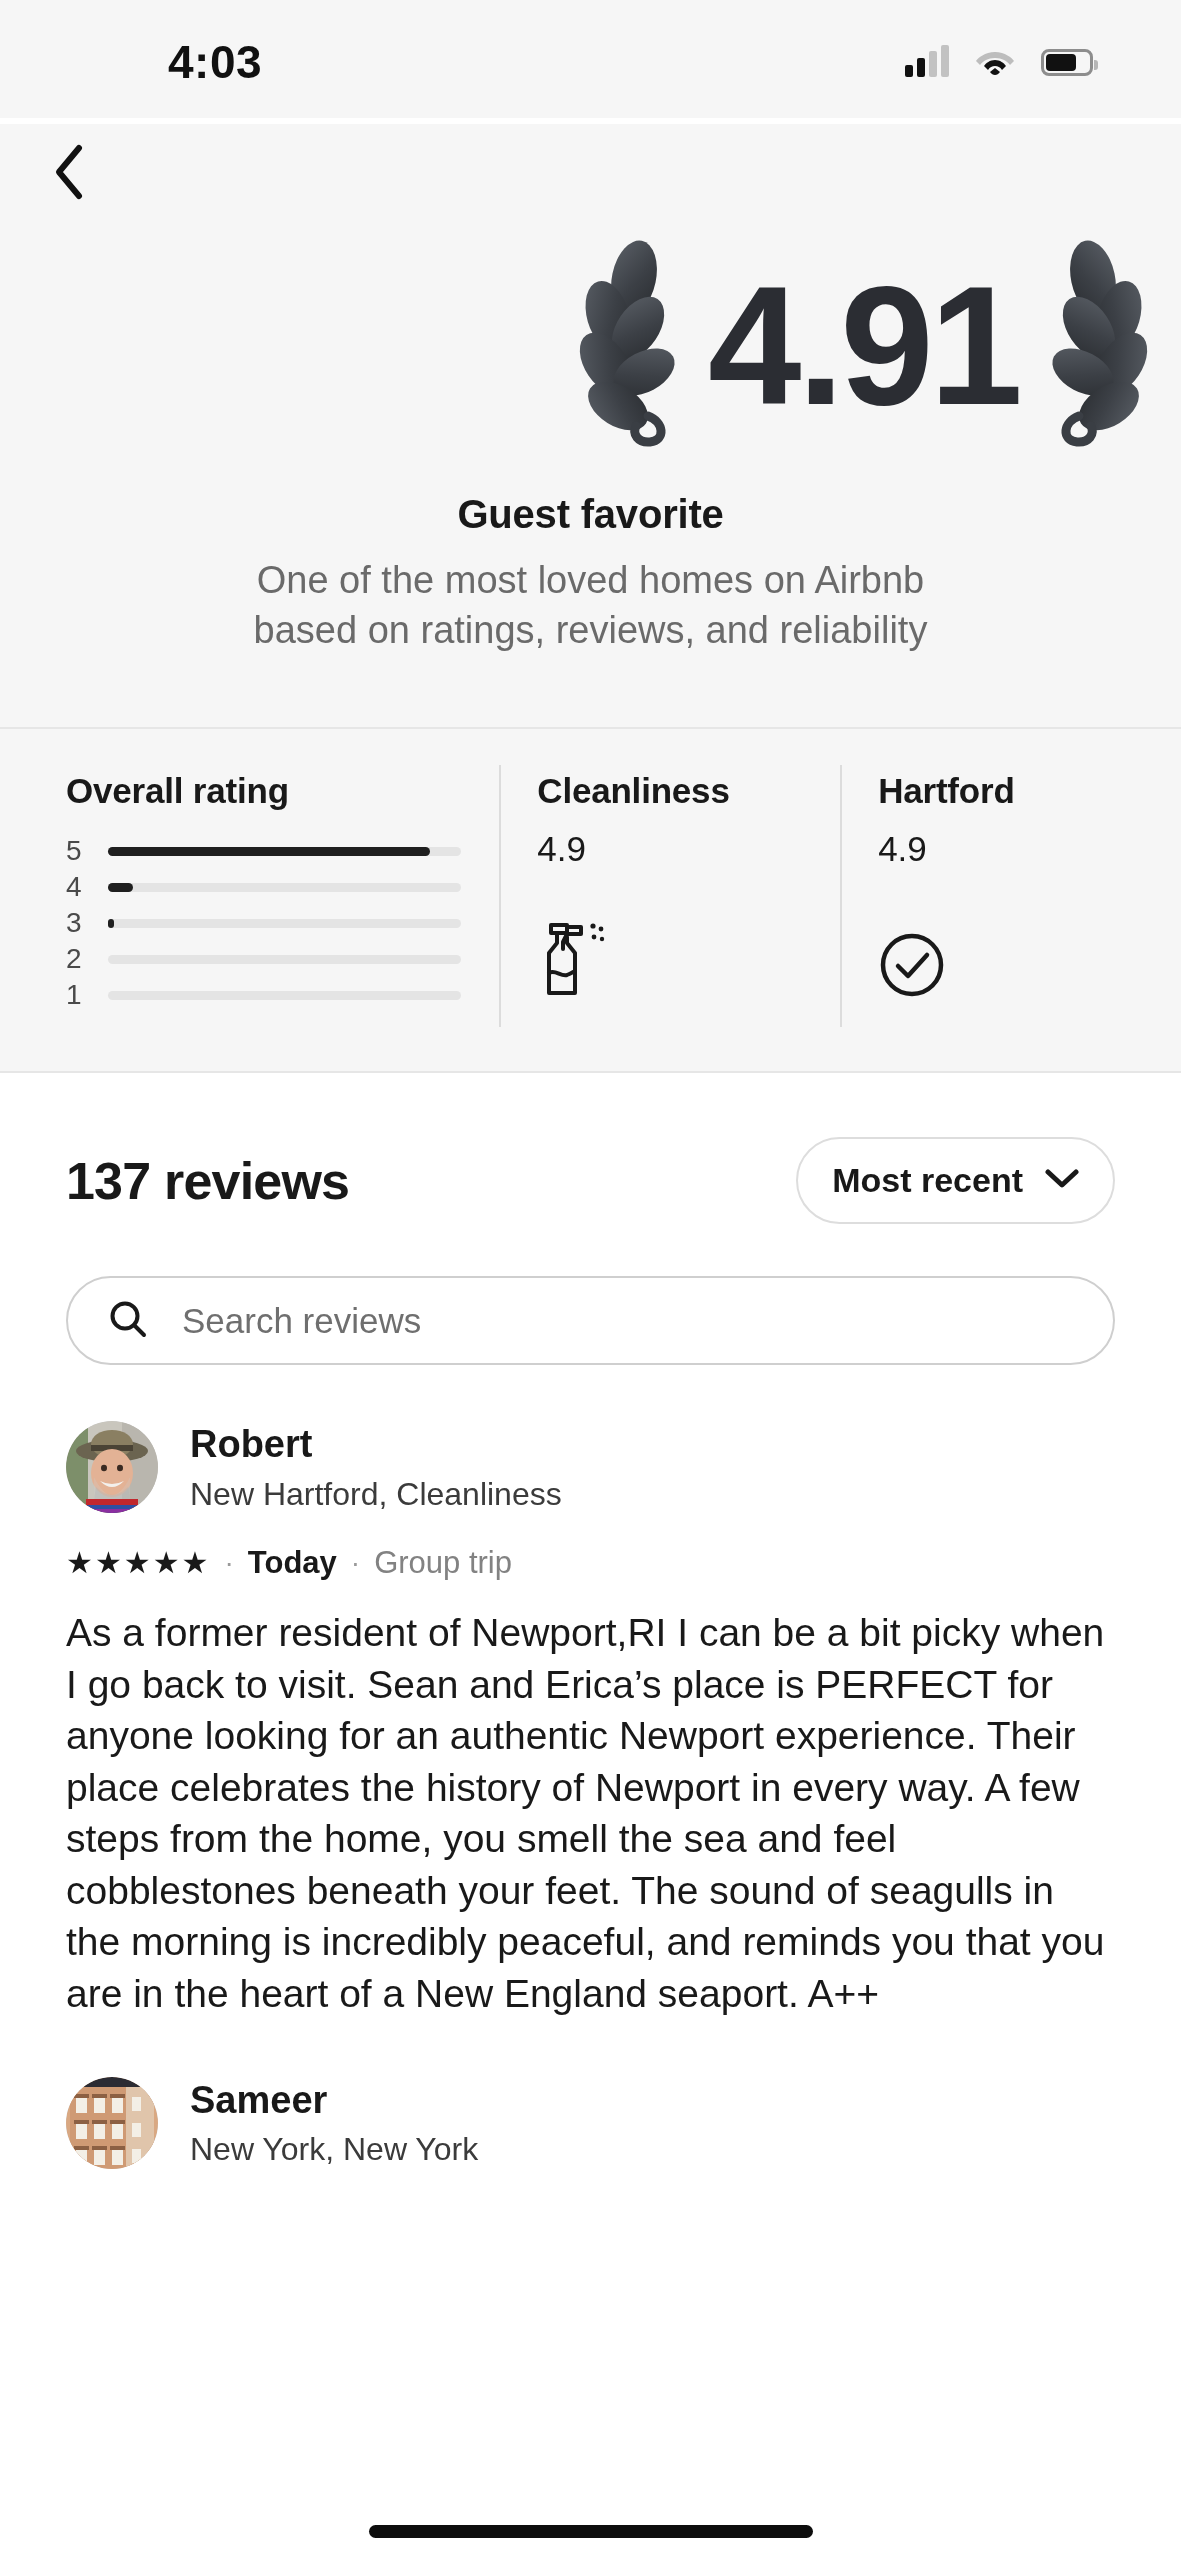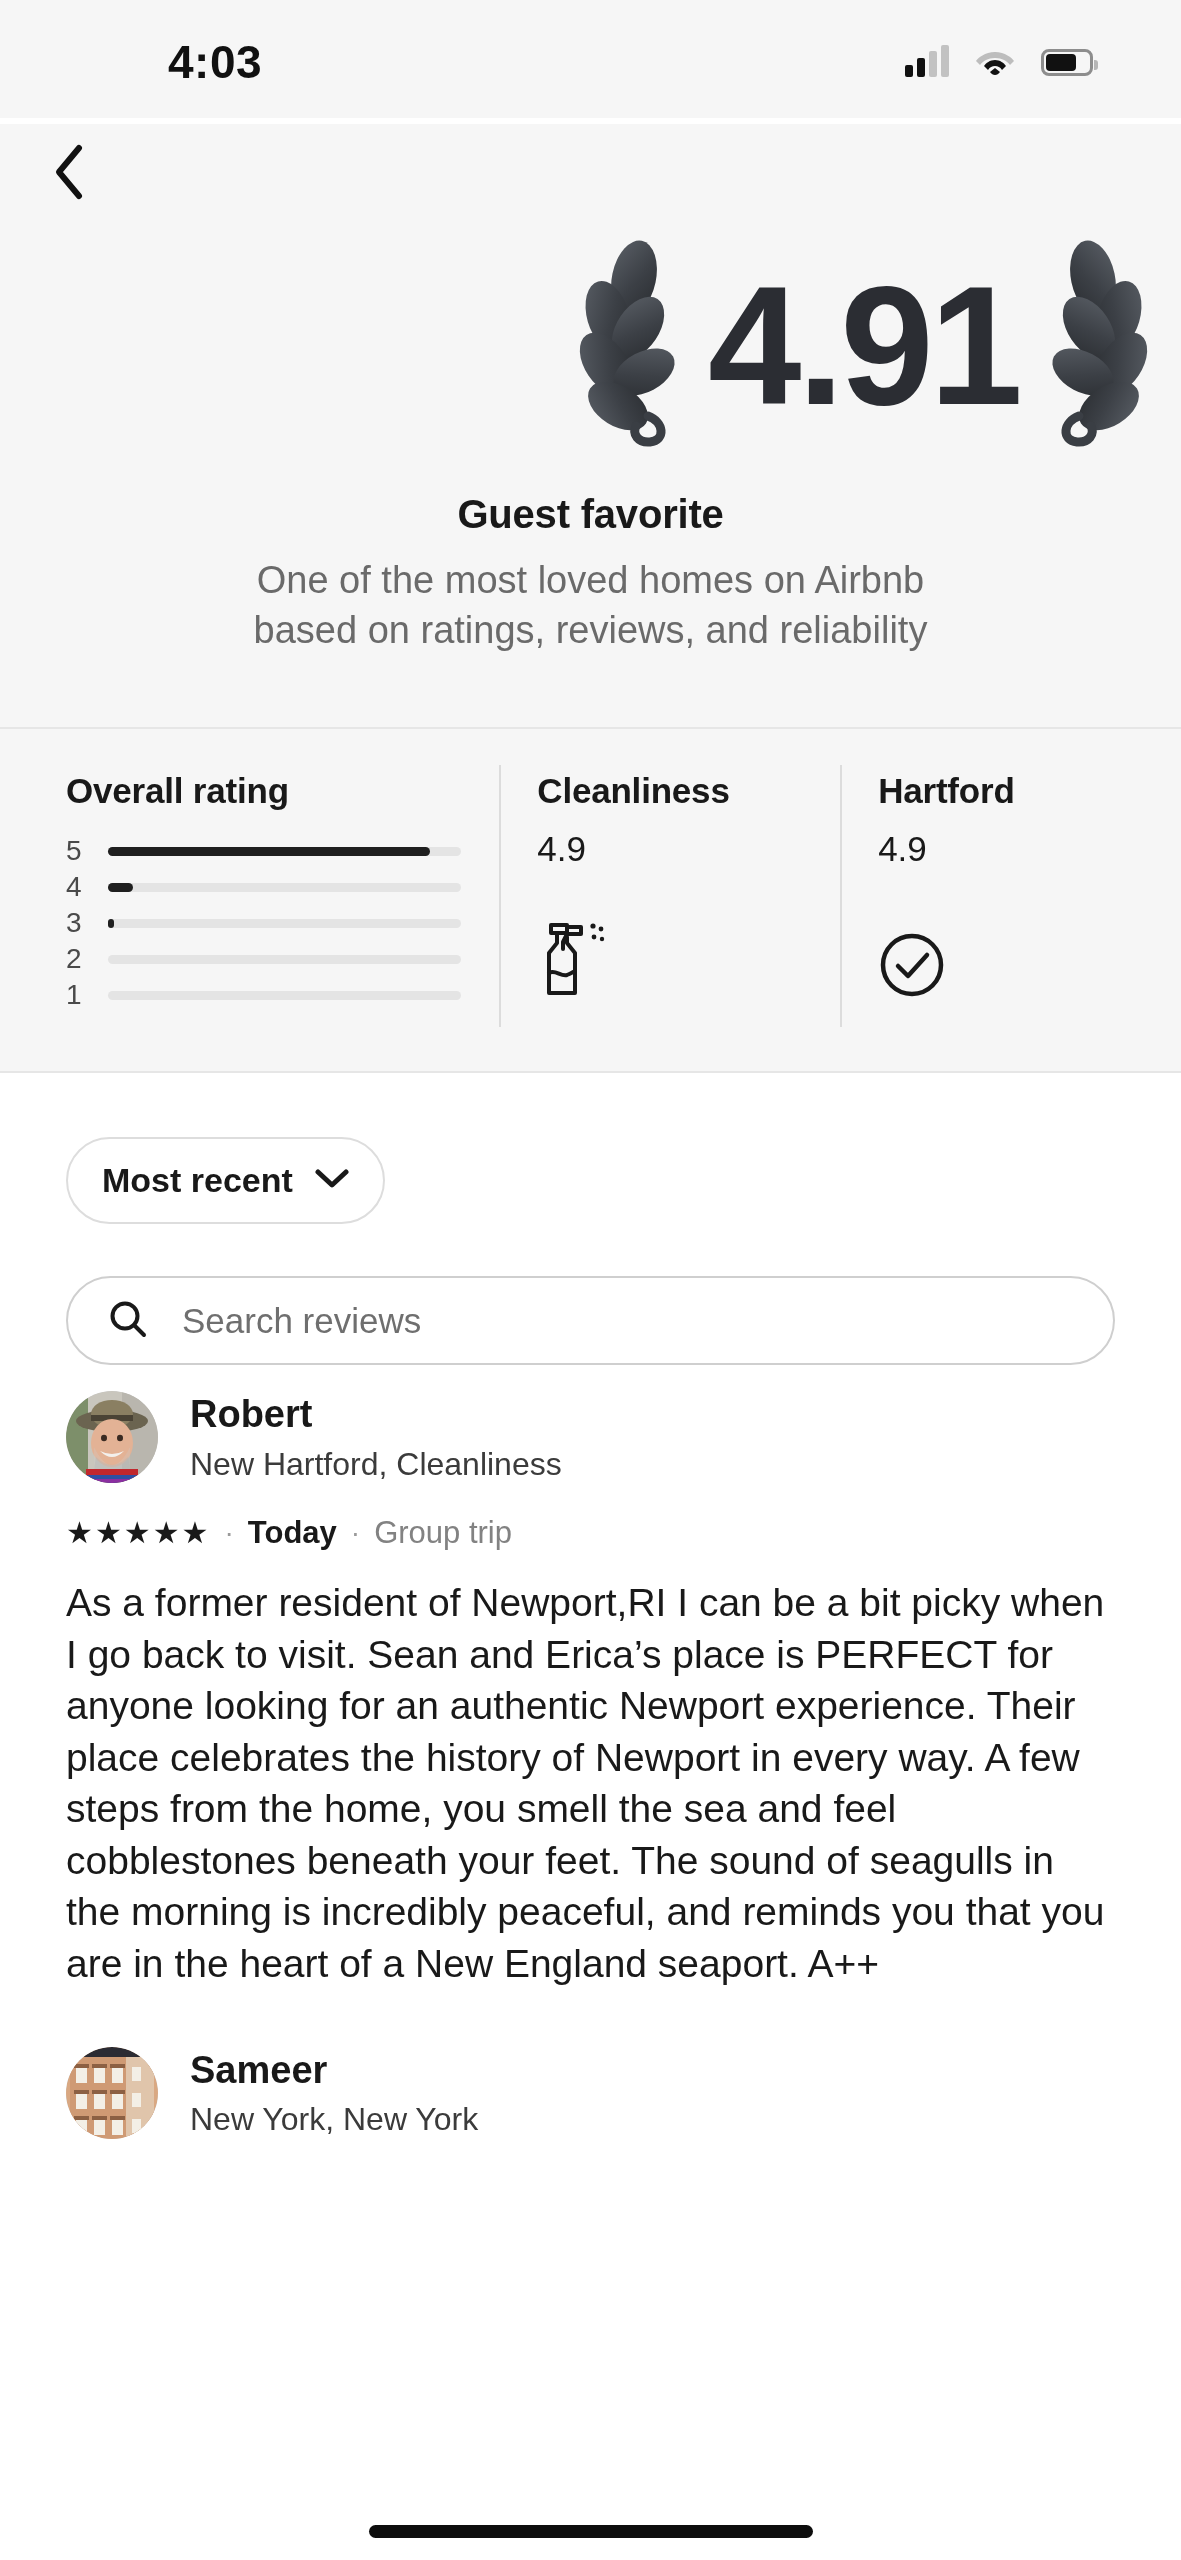--- a/index.html
+++ b/index.html
@@ -146,21 +146,21 @@
     border:2px solid #cfcfcf; border-radius:60px;
     height:89px;
     display:flex; align-items:center; gap:34px;
     padding:0 40px;
     background:#fff;
     cursor:text;
   }
   .search-ph { font-size:35px; color:#6f6f6f; }
 
   
-  .review { padding-top:26px; }
+  .review { padding-top:56px; }
   .rv-head { display:flex; align-items:center; gap:32px; }
   .avatar {
     width:92px; height:92px; border-radius:50%;
     overflow:hidden; flex:none; position:relative; background:#ccc;
   }
   .avatar svg { display:block; width:92px; height:92px; }
   .rv-name { font-size:38px; font-weight:700; color:#191919; line-height:1.2; }
   .rv-loc { font-size:32px; color:#3b3b3b; margin-top:8px; }
   .rv-meta {
     display:flex; align-items:center; gap:14px;
@@ -339,20 +339,21 @@
           <path d="M20 41 L30 51 L49 30" fill="none" stroke="#191919" stroke-width="4.5" stroke-linecap="round" stroke-linejoin="round"></path>
         </svg>
       </div>
     </div>
 
   </div>
 
   <div class="reviews">
 
     <div class="reviews-head">
+      <div class="reviews-count">137 reviews</div>
       <div class="sort-btn">
         <span class="sort-label">Most recent</span>
         <span>
           <svg width="34" height="22" viewBox="0 0 34 22">
             <path d="M3 4 L17 17 L31 4" fill="none" stroke="#191919" stroke-width="5" stroke-linecap="round" stroke-linejoin="round"></path>
           </svg>
         </span>
       </div>
     </div>
 

